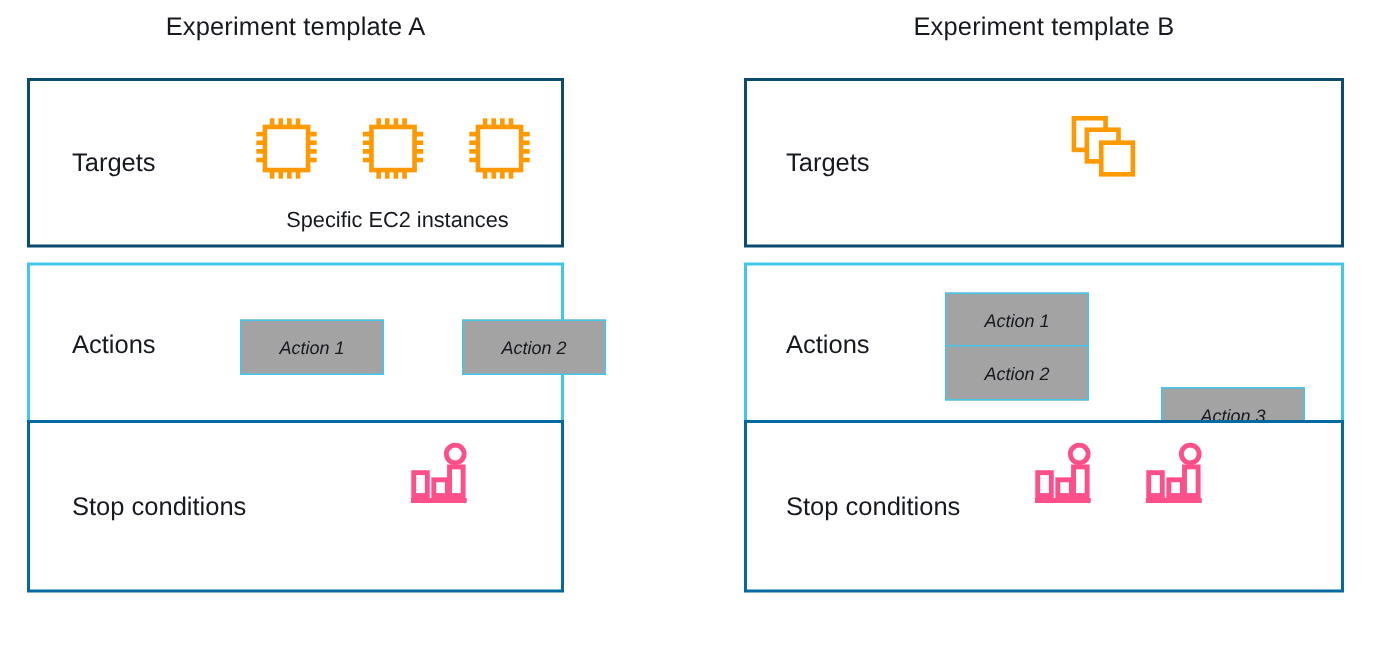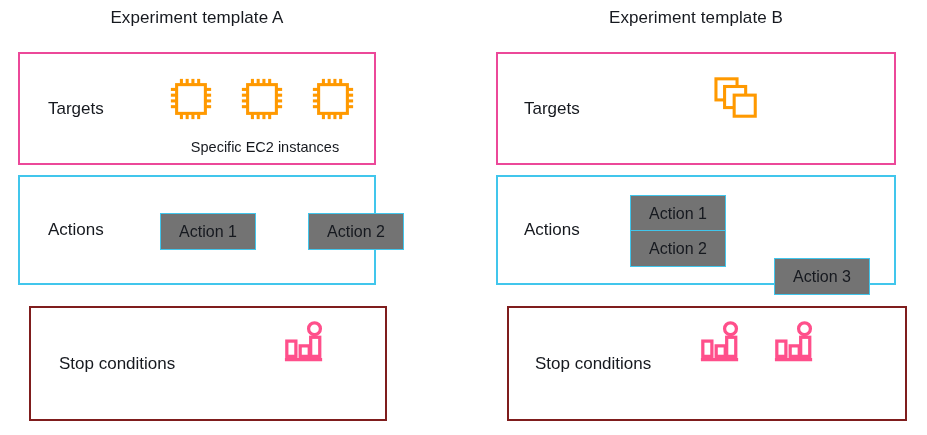--- a/index.html
+++ b/index.html
@@ -44,23 +44,23 @@
   }
 
   
   .section {
     position: absolute;
     left: 0;
     width: 100%;
     box-sizing: border-box;
     background: #ffffff;
   }
-  .section-targets  { top: 52px;  height: 113px; border: 2px solid #ec4899; }
+  .section-targets  { top: 52px;  height: 113px; border: 2px solid #0c4a6e; }
   .section-actions  { top: 175px; height: 110px; border: 2px solid #41c6ec; }
-  .section-stop     { top: 306px; height: 115px; border: 2px solid #7f1d1d; margin-left: 11px; }
+  .section-stop     { top: 280px; height: 115px; border: 2px solid #0369a1; }
 
   .section-label {
     position: absolute;
     left: 28px;
     top: 50%;
     transform: translateY(-50%);
     font-size: 17px;
     white-space: nowrap;
     color: #16191f;
   }
@@ -85,27 +85,28 @@
 
   .chip-icon   { width: 46px; height: 46px; }
   .stack-icon  { width: 52px; height: 46px; }
   .cw-icon     { width: 42px; height: 46px; }
 
   
   .action-box {
     position: absolute;
     box-sizing: border-box;
     border: 1.6px solid #41c6ec;
-    background: #737373;
+    background: #a3a3a3;
     display: flex;
     align-items: center;
     justify-content: center;
-    font-size: 16px;
+    font-size: 12px;
     color: #16191f;
     white-space: nowrap;
+    font-style: italic;
   }
 </style>
 </head>
 <body>
 
 <div class="diagram">
 
   <div class="template-panel" id="panel-a">
 
     <div class="panel-title">Experiment template A</div>

